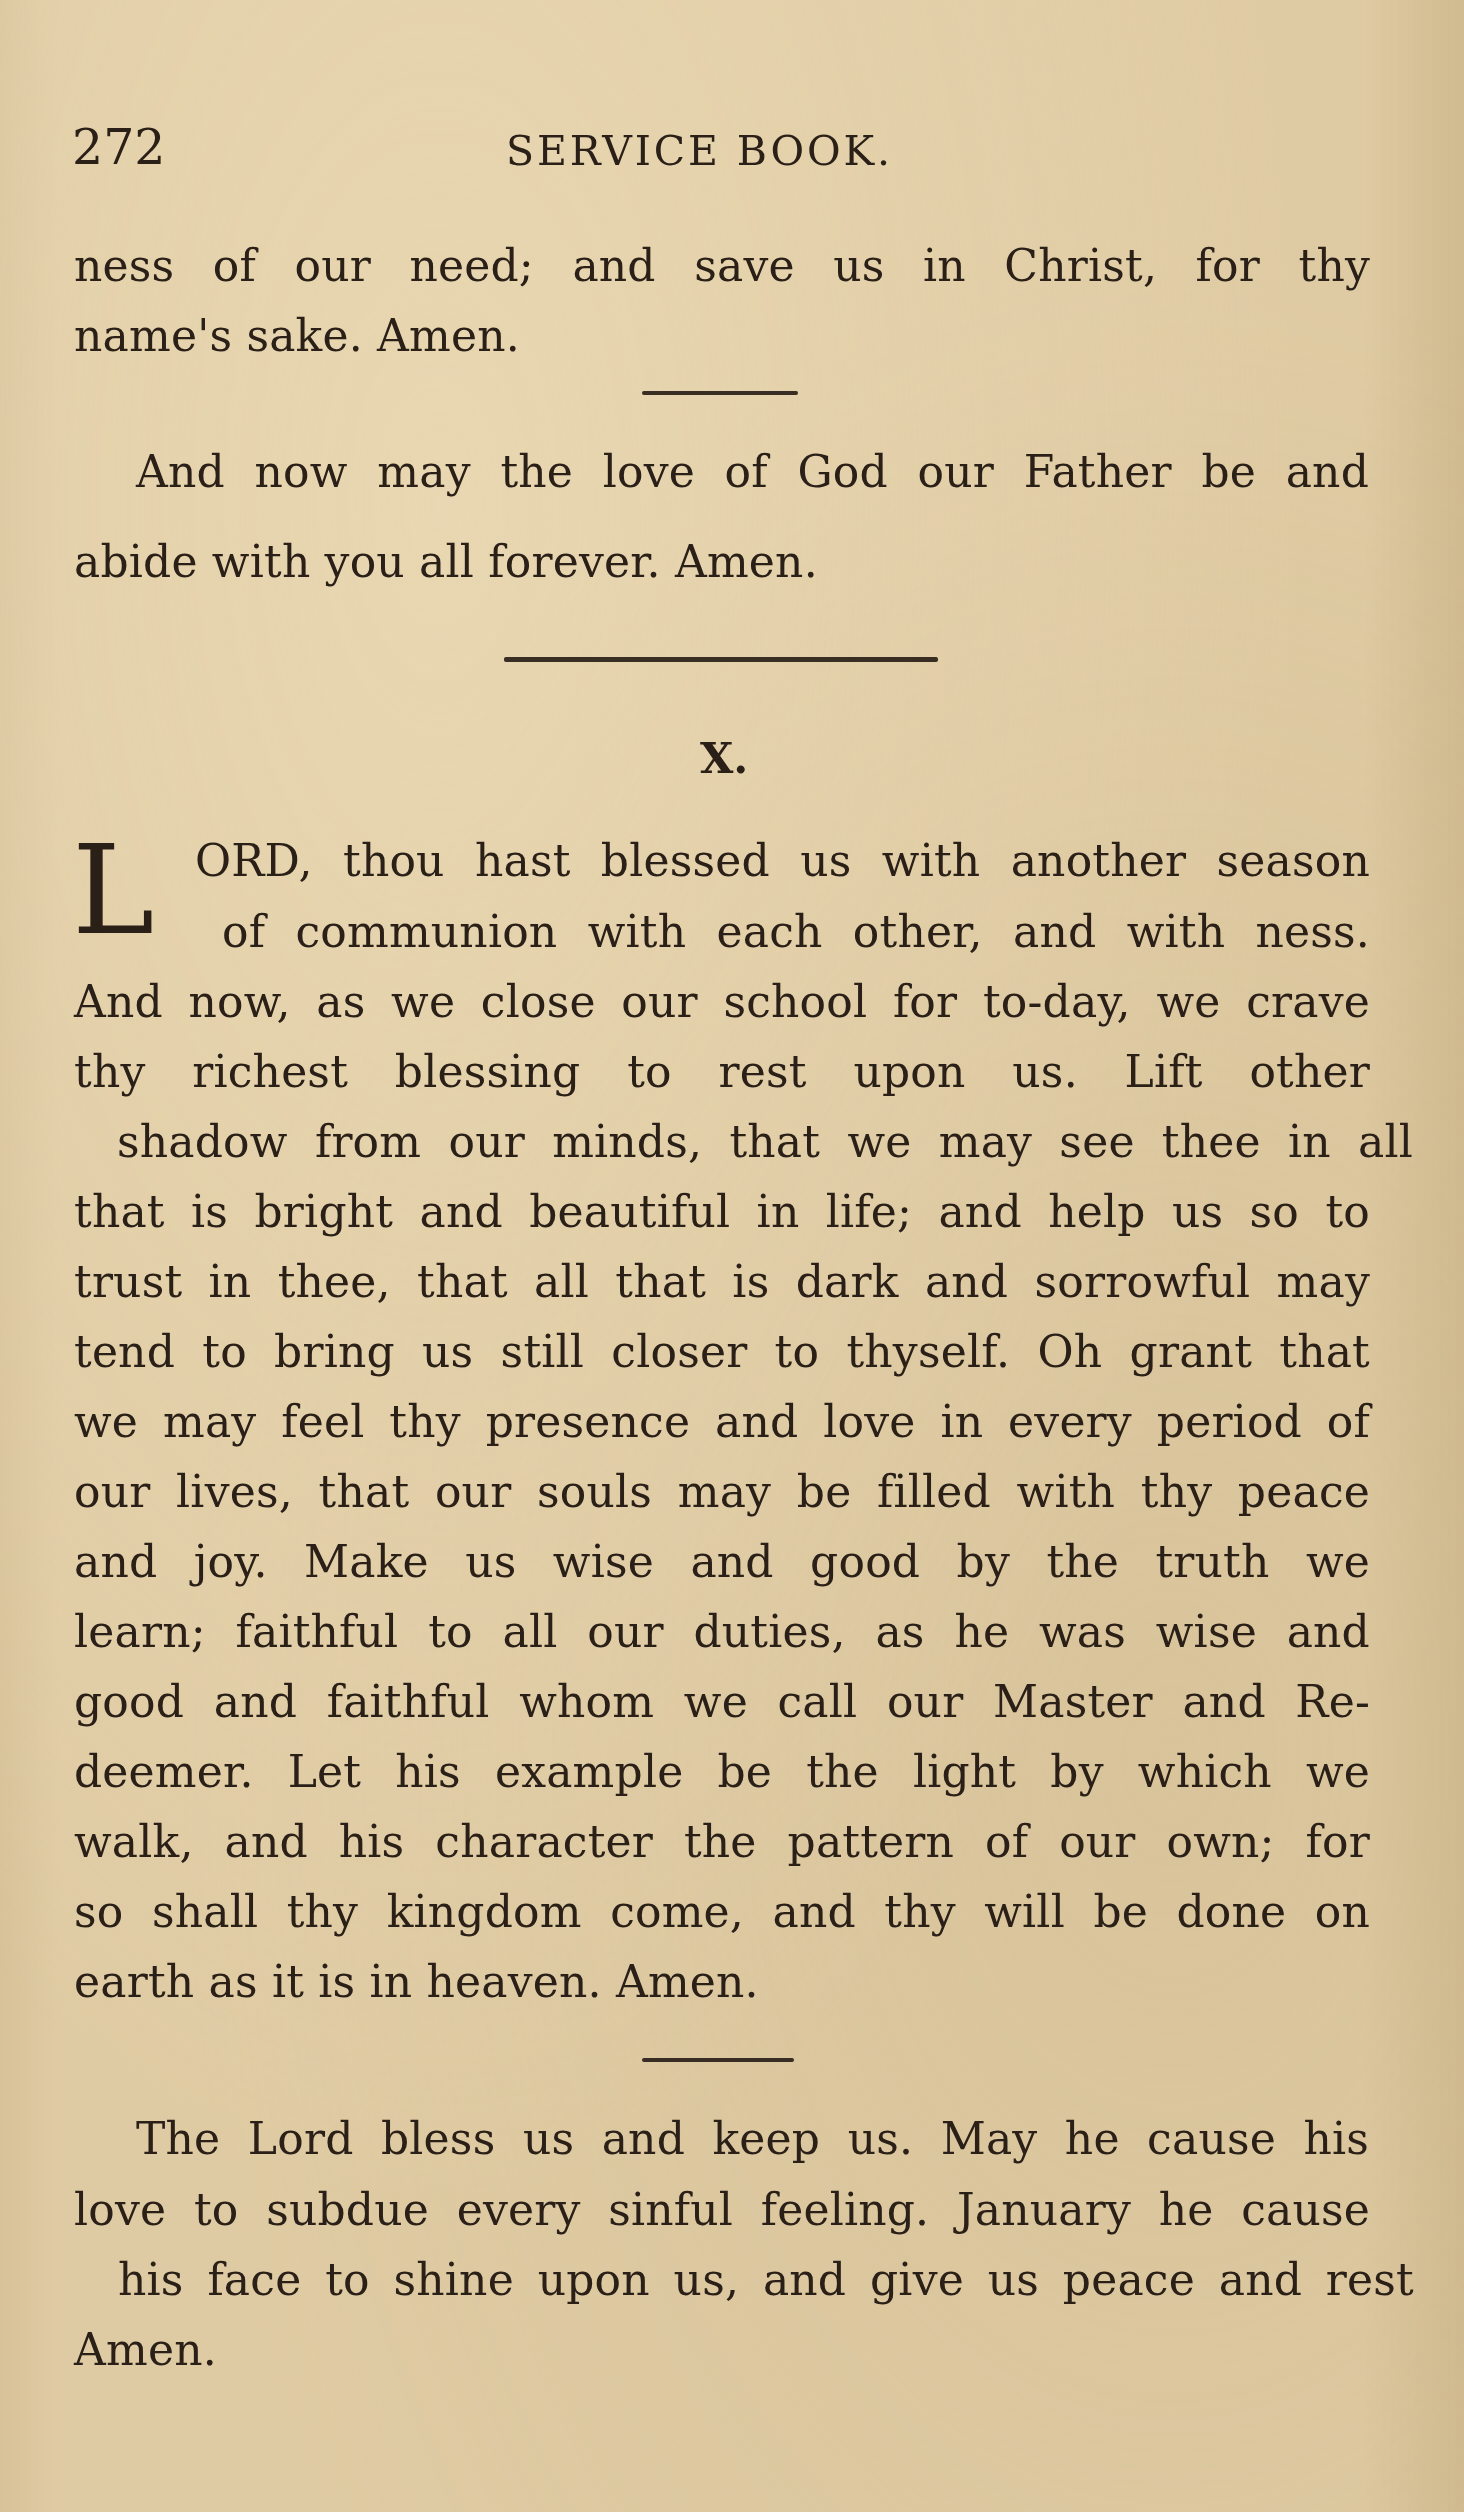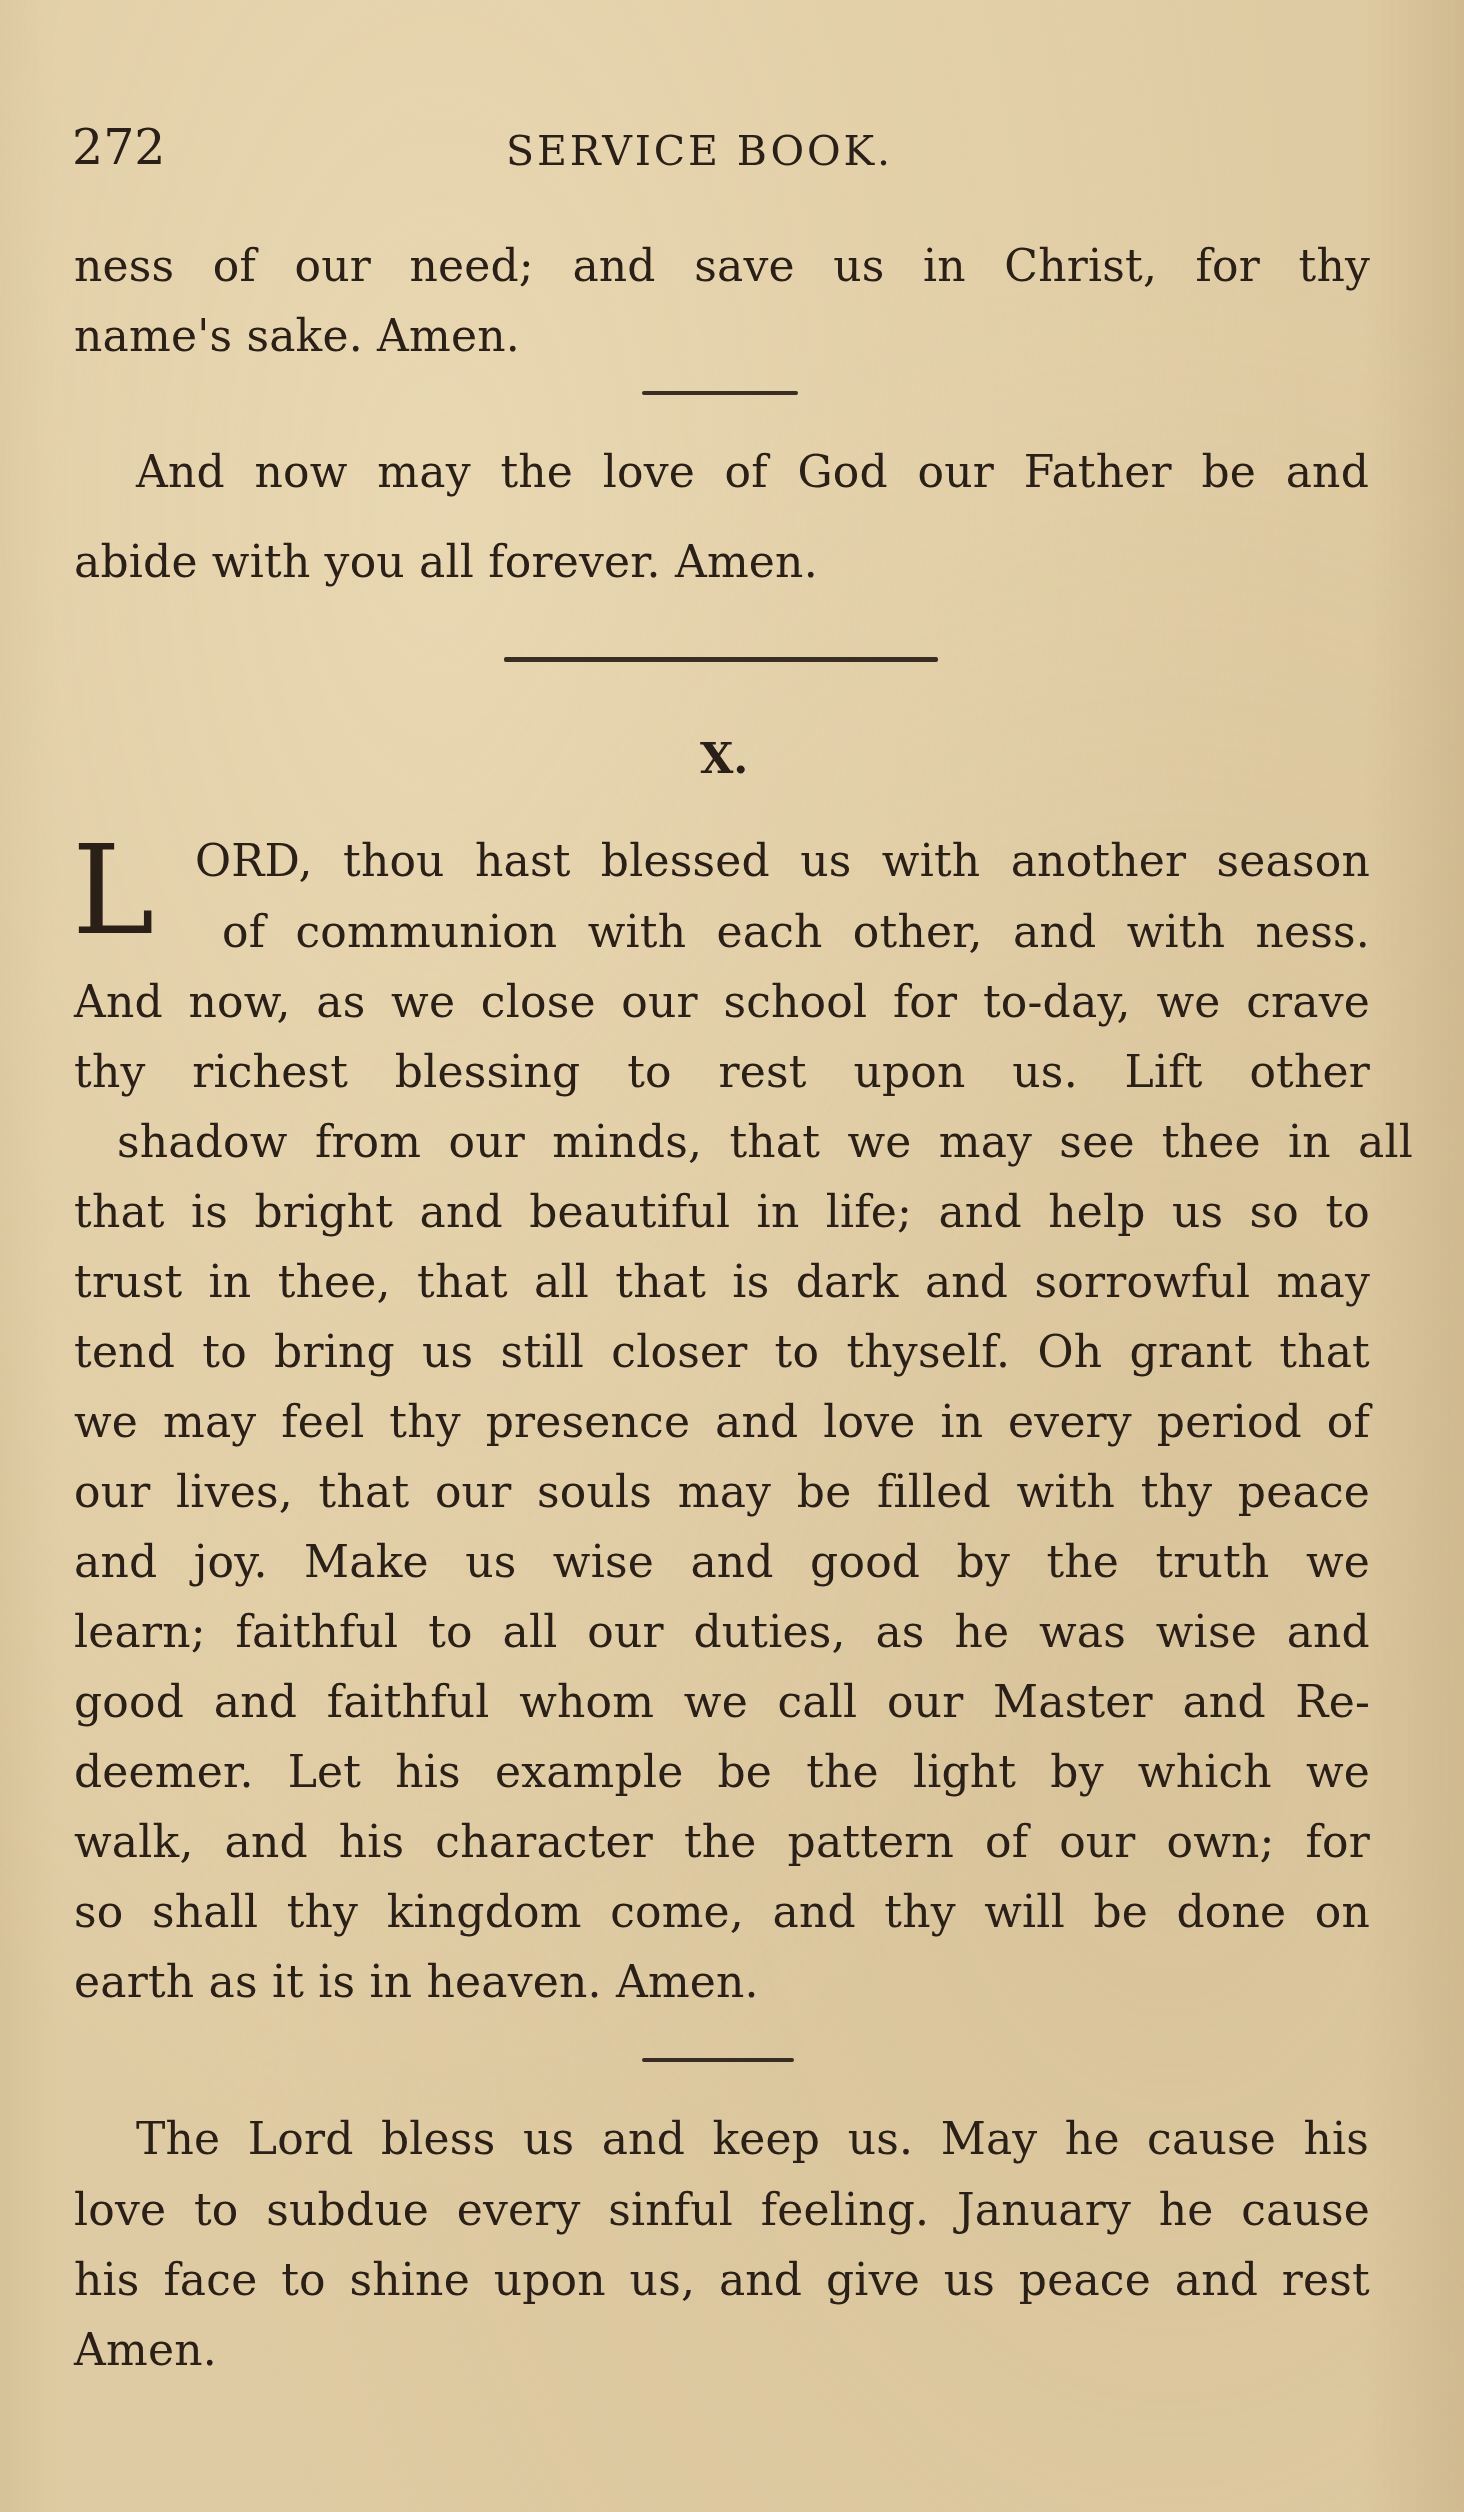--- a/index.html
+++ b/index.html
@@ -84,18 +84,18 @@
     <div class="line" style="top: 1815px; white-space: nowrap;">walk, and his character the pattern of our own; for</div>
     <div class="line" style="top: 1885px; white-space: nowrap;">so shall thy kingdom come, and thy will be done on</div>
     <div class="line last" style="top: 1955px; white-space: nowrap;">earth as it is in heaven.   Amen.</div>
   </div>
 
   <div class="rule" style="left:642px; top:2058px; width:152px;"></div>
 
   <div>
     <div class="line indent" style="top: 2112px; white-space: nowrap;">The Lord bless us and keep us.   May he cause his</div>
     <div class="line" style="top: 2183px; white-space: nowrap;">love to subdue every sinful feeling.   January he cause</div>
-    <div class="line" style="top: 2253px; white-space: nowrap;">his face to shine upon us, and give us peace and rest</div>
+    <div class="line" style="top: 2253px; white-space: nowrap; margin-left: 44px;">his face to shine upon us, and give us peace and rest</div>
     <div class="line last" style="top: 2323px; white-space: nowrap;">Amen.</div>
   </div>
 
 </div>
 
 
 </body></html>

